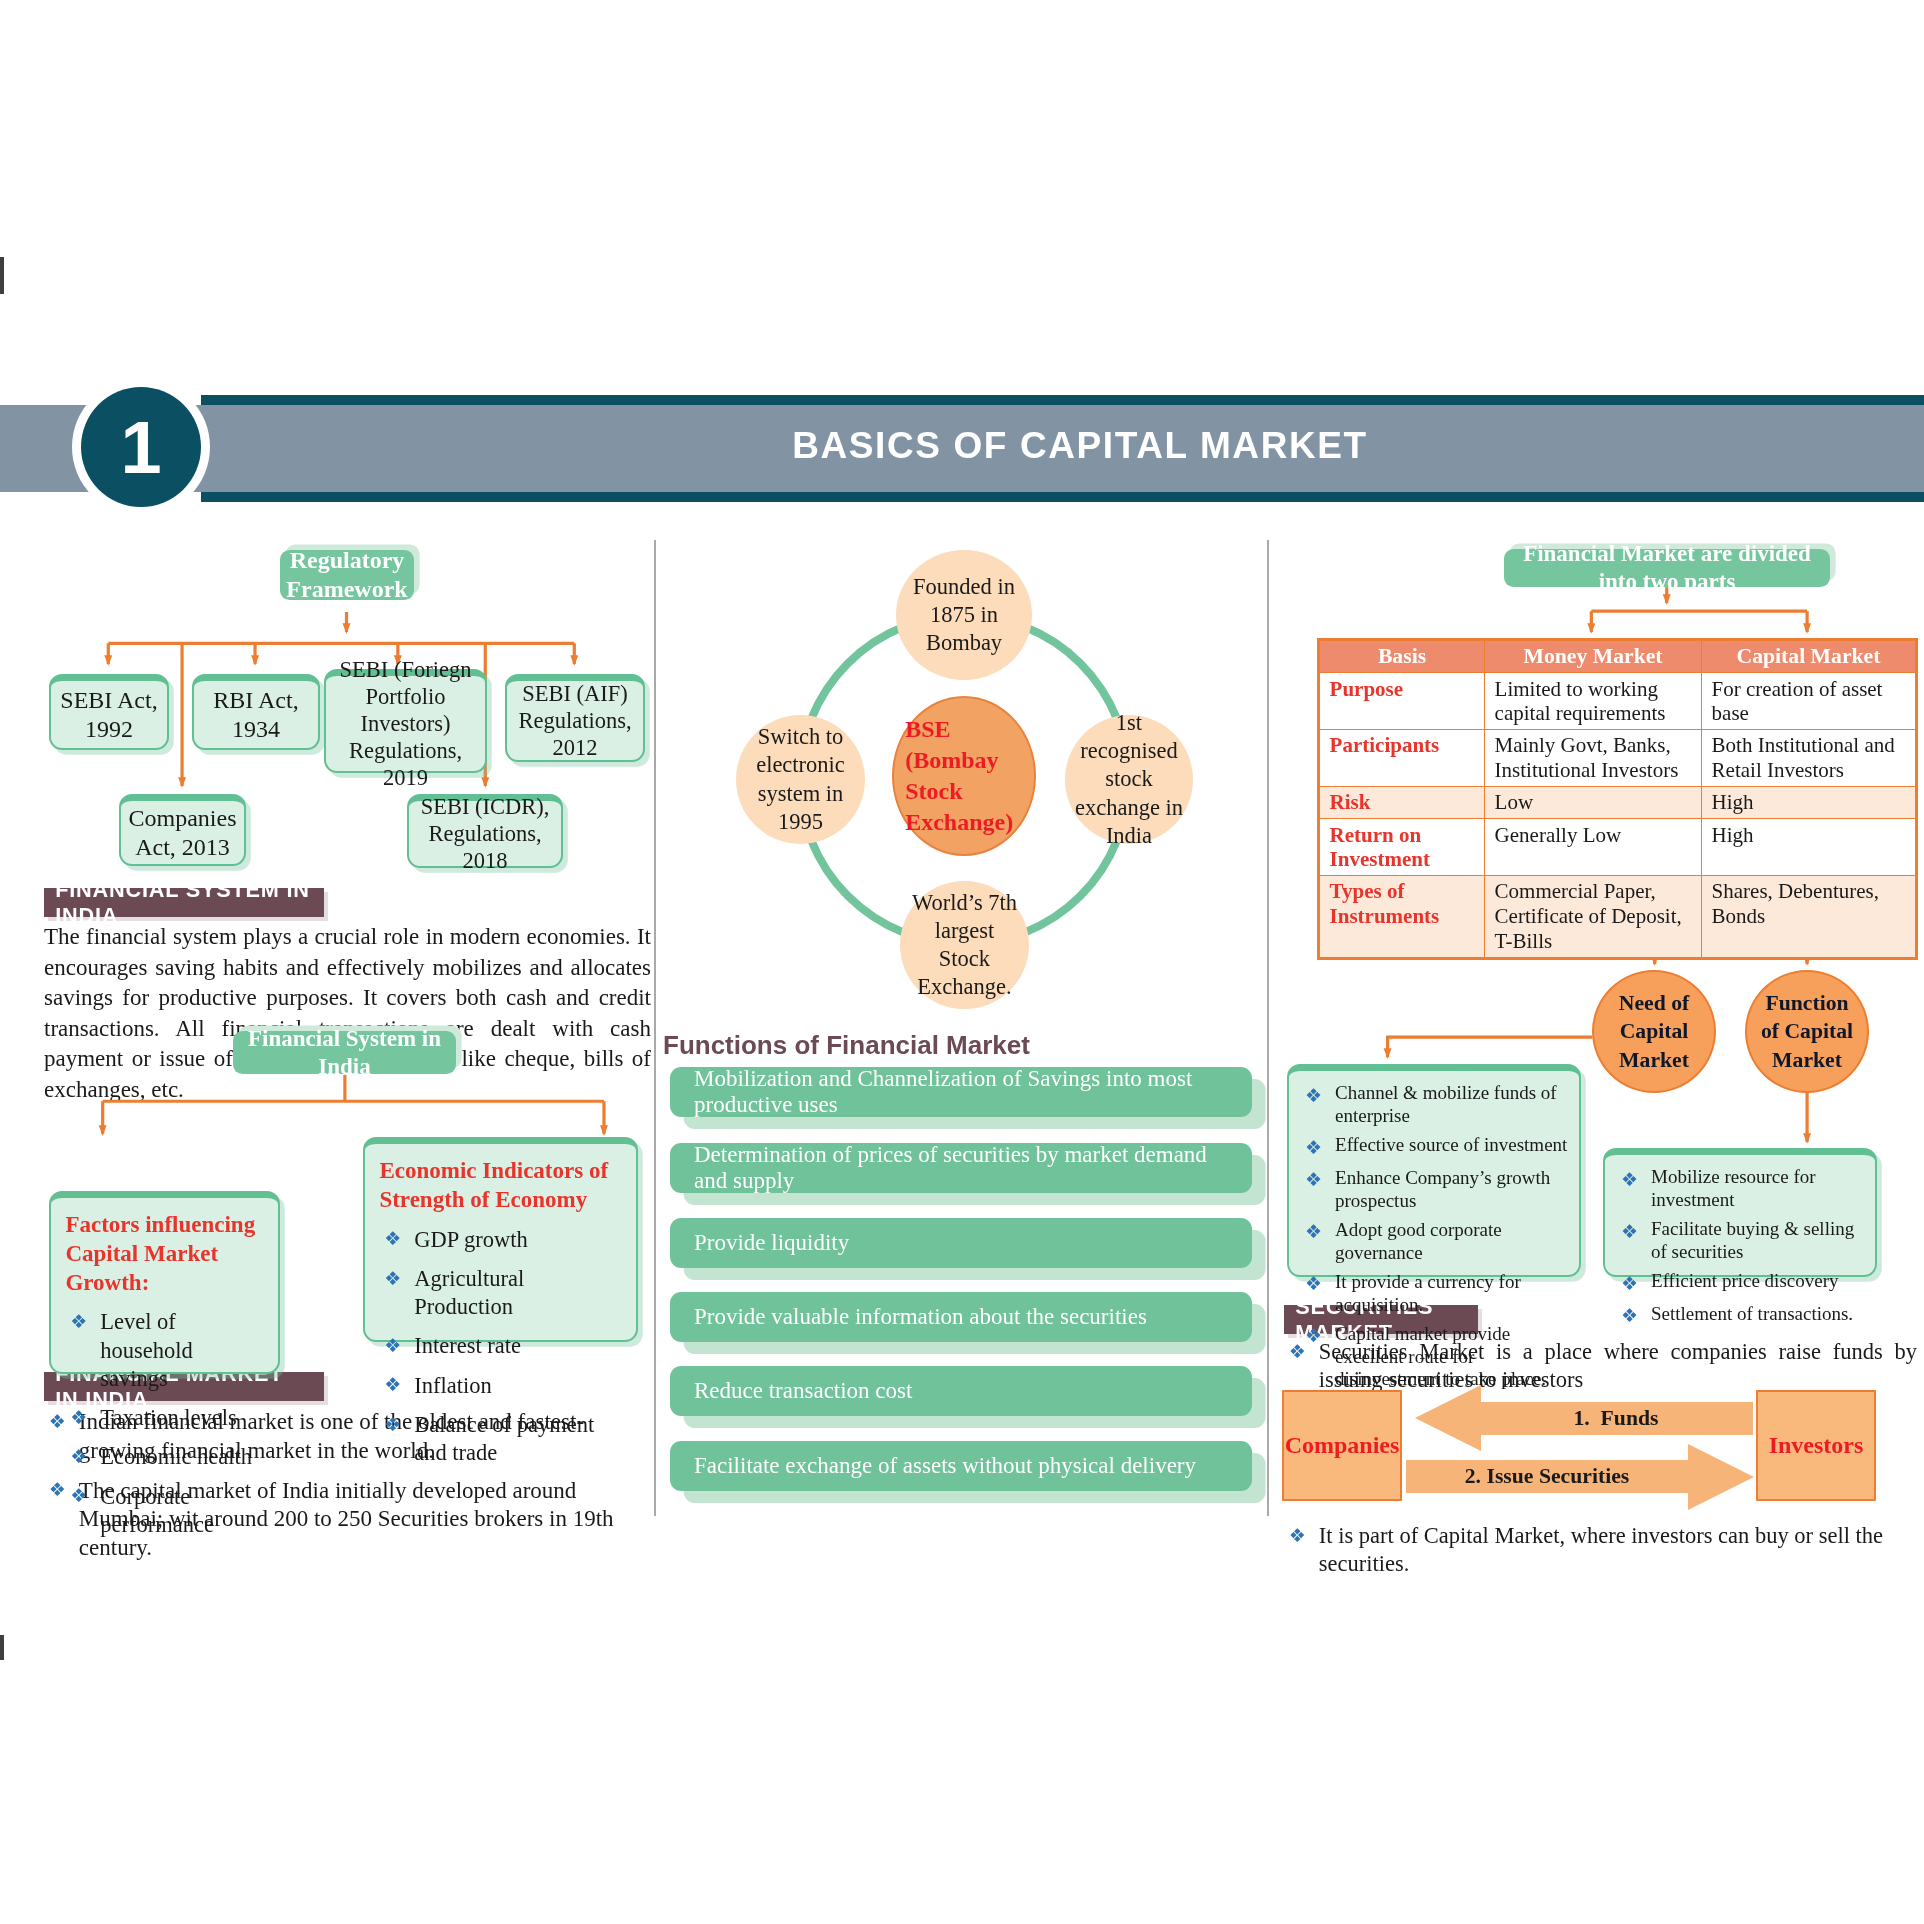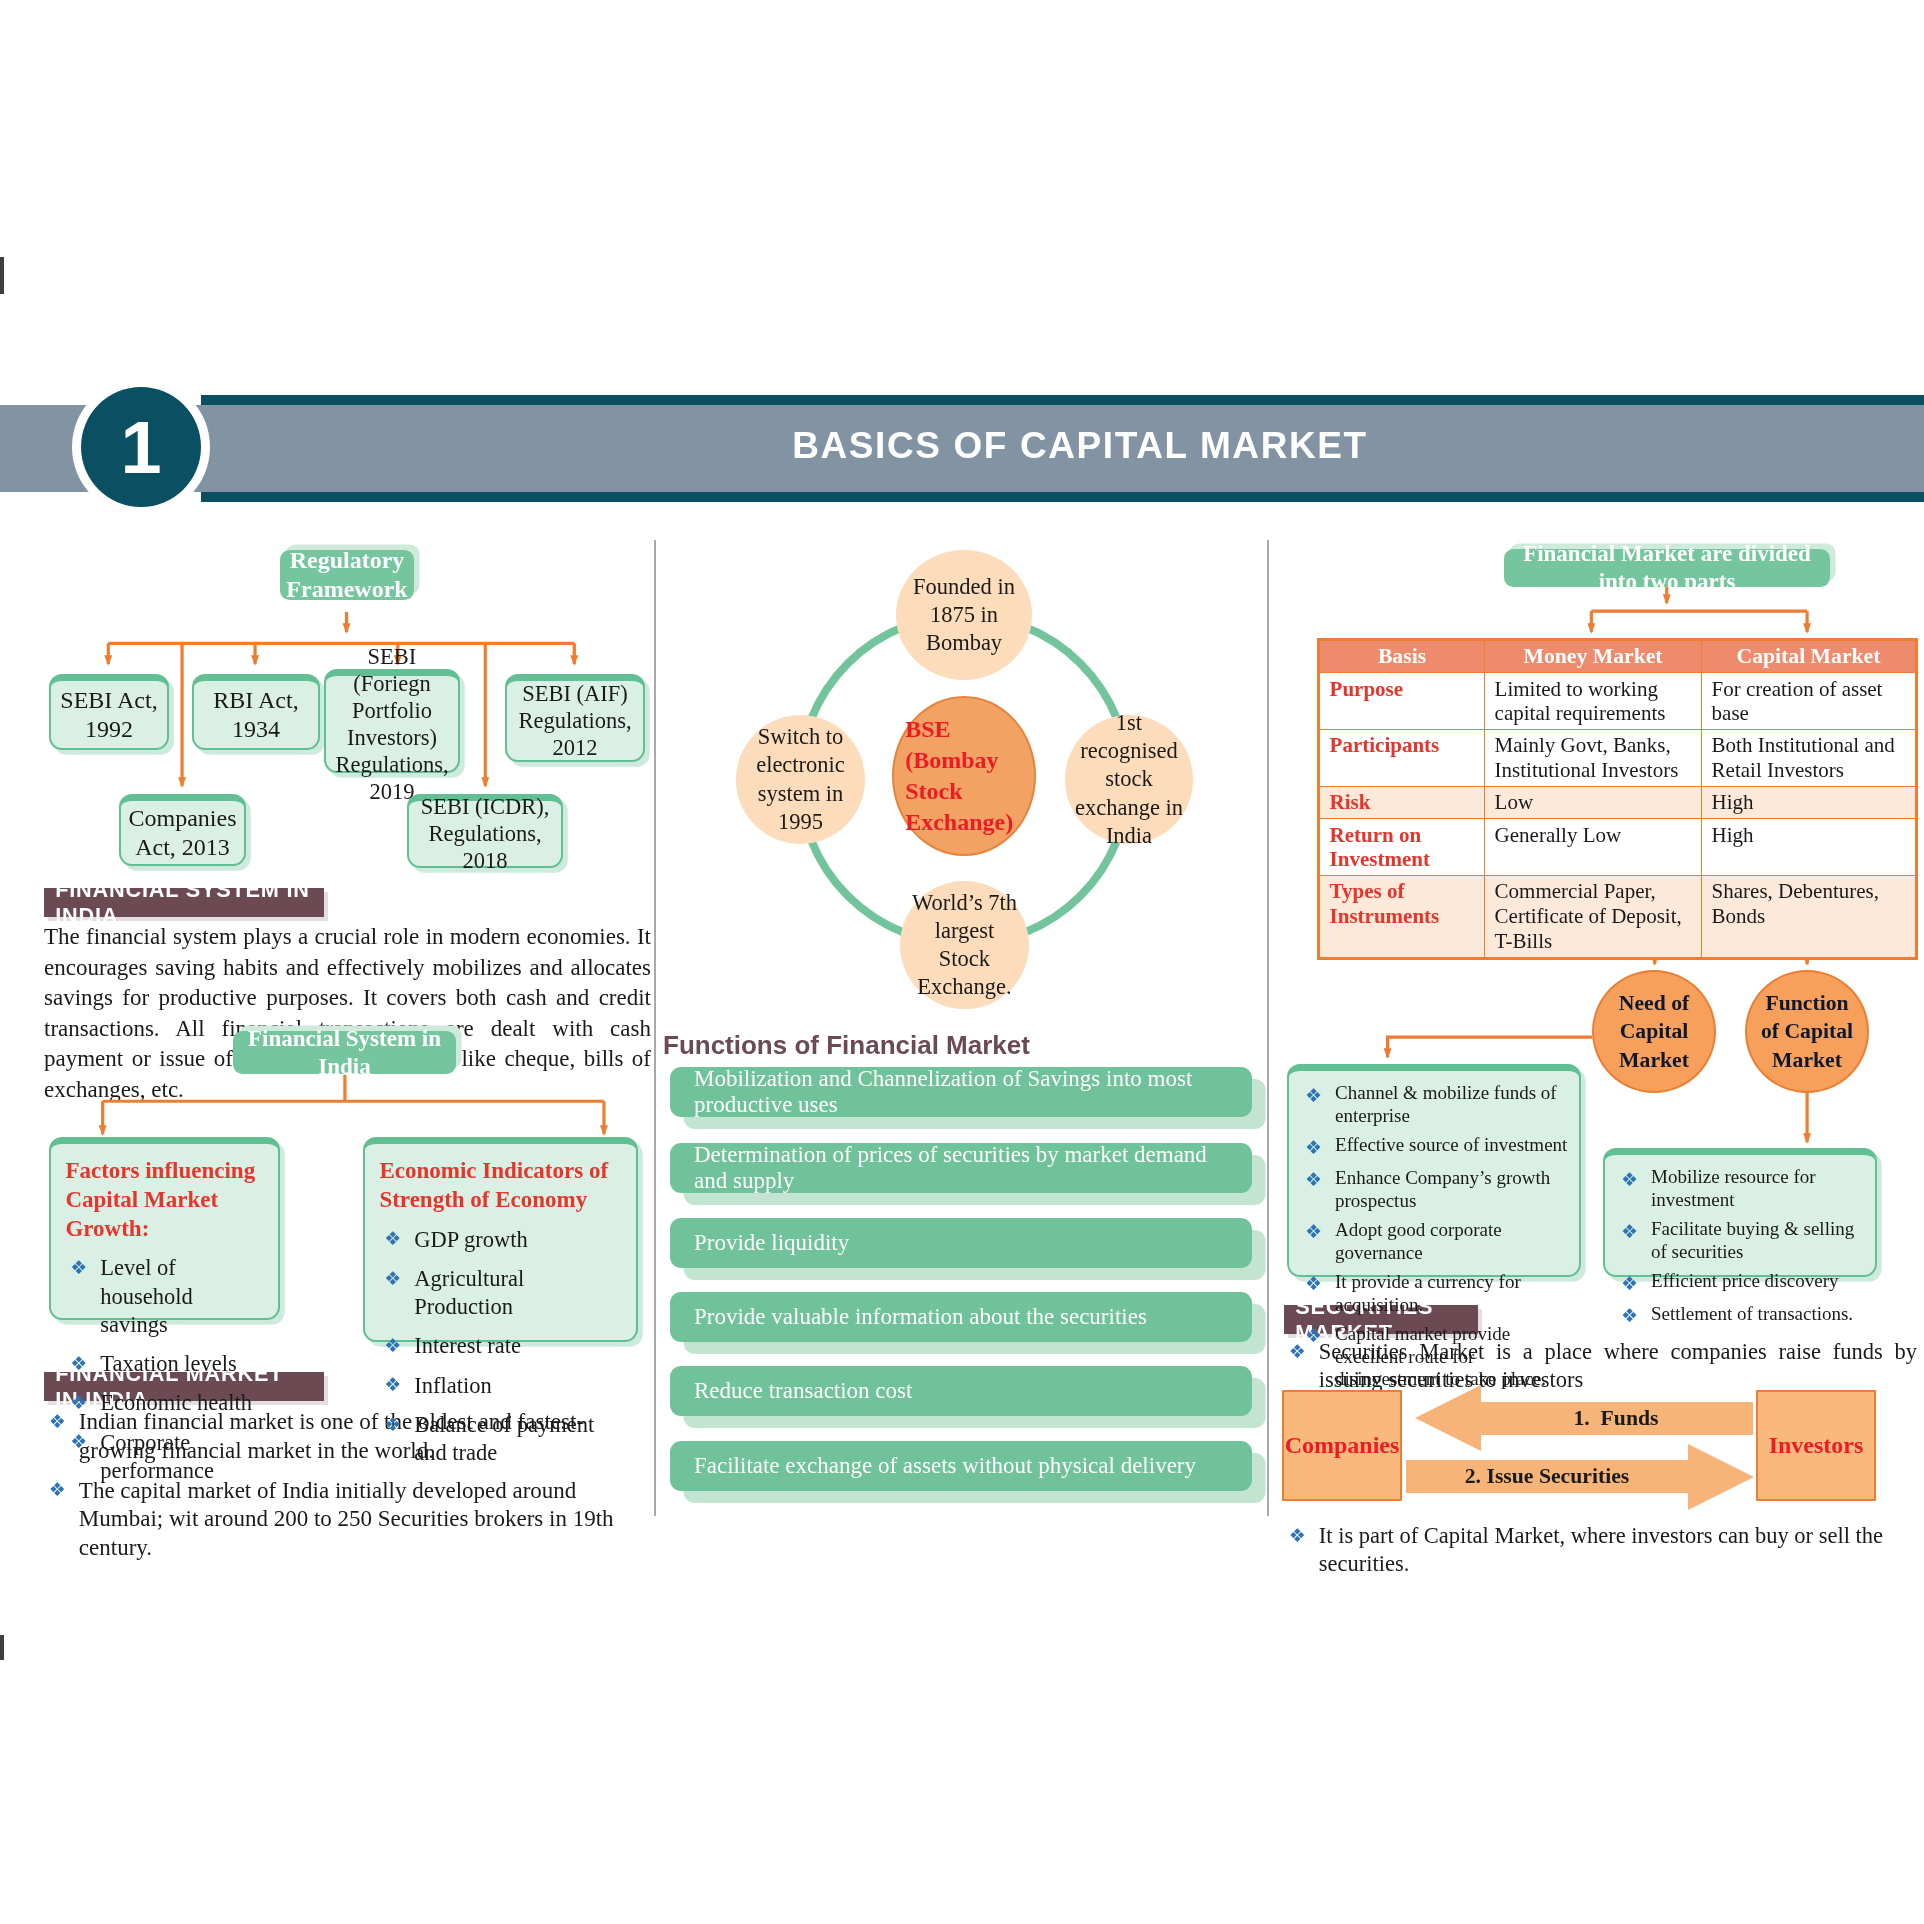--- a/index.html
+++ b/index.html
@@ -136,32 +136,32 @@
 
       <path d="M1985,1293 H1730 V1318" marker-end="url(#ah)"></path>
       <path d="M2253,1362 V1424" marker-end="url(#ah)"></path>
     </g>
   </svg>
 
   <div class="ghead" style="left:280px;top:550px;width:134px;height:50px;">Regulatory Framework</div>
 
   <div class="gnode" style="left:49px;top:674px;width:120px;height:76px;">SEBI Act, 1992</div>
   <div class="gnode" style="left:192px;top:674px;width:128px;height:76px;">RBI Act, 1934</div>
-  <div class="gnode" style="left:324px;top:669px;width:136px;height:104px;font-size:22.5px;">SEBI (Foriegn Portfolio Investors) Regulations, 2019</div>
+  <div class="gnode" style="left:324px;top:669px;width:163px;height:104px;font-size:22.5px;">SEBI (Foriegn Portfolio Investors) Regulations, 2019</div>
   <div class="gnode" style="left:505px;top:674px;width:140px;height:88px;font-size:22.5px;">SEBI (AIF) Regulations, 2012</div>
 
   <div class="gnode" style="left:119px;top:794px;width:127px;height:72px;">Companies Act, 2013</div>
   <div class="gnode" style="left:407px;top:794px;width:156px;height:74px;font-size:22.5px;">SEBI (ICDR), Regulations, 2018</div>
 
   <div class="mauve-head" style="left:44px;top:888px;width:280px;">FINANCIAL SYSTEM IN INDIA</div>
   <div class="para" style="left:44px;top:922px;width:607px;">The financial system plays a crucial role in modern economies. It encourages saving habits and effectively mobilizes and allocates savings for productive purposes. It covers both cash and credit transactions. All financial transactions are dealt with cash payment or issue of negotiable instruments like cheque, bills of exchanges, etc.</div>
 
   <div class="ghead" style="left:233px;top:1031px;width:223px;height:43px;font-size:23px;">Financial System in India</div>
 
-  <div class="glist" style="left:49px;top:1137px;width:231px;height:183px;">
+  <div class="glist" style="left:49px;top:1191px;width:231px;height:183px;">
     <div class="btitle">Factors influencing Capital Market Growth:</div>
     <div class="bullet-row">
       <span class="bullet-ico">❖</span>
       <span class="bullet-txt">Level of household savings</span>
       </div>
     <div class="bullet-row">
       <span class="bullet-ico">❖</span>
       <span class="bullet-txt">Taxation levels</span>
       </div>
     <div class="bullet-row">

